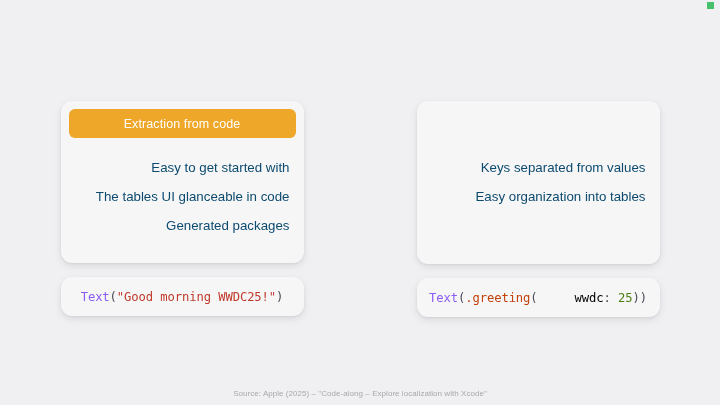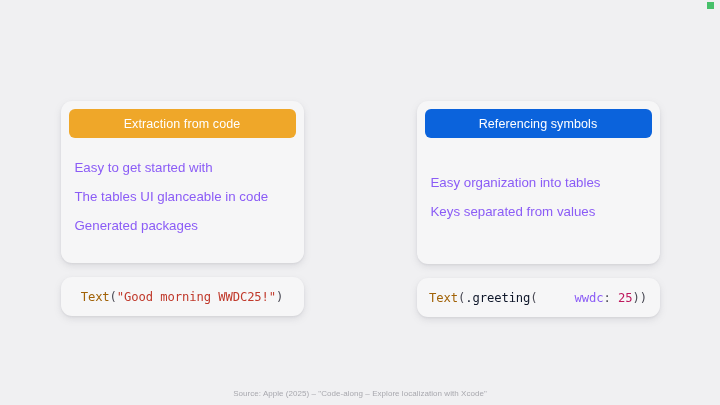--- a/index.html
+++ b/index.html
@@ -80,22 +80,22 @@
   .bullets {
     flex: 1;
     display: flex;
     flex-direction: column;
     justify-content: center;
     gap: 0px;
     padding: 6px 4px 2px 4px;
     box-sizing: border-box;
   }
   .bullet {
-    text-align: left;
-    color: #8b5cf6;
+    text-align: right;
+    color: #0c4a6e;
     font-size: 13.3px;
     line-height: 16px;
     padding: 6.5px 2px;
     white-space: pre-line;
   }
 
   
   .code-box {
     margin-top: 14px;
     background: #f6f6f7;
@@ -104,26 +104,26 @@
                 0 1px 2px rgba(120,120,130,0.12);
     height: 39px;
     display: flex;
     align-items: center;
     justify-content: center;
     font-family: "Liberation Mono", "DejaVu Sans Mono", monospace;
     font-size: 12.2px;
     letter-spacing: -0.1px;
     white-space: pre;
   }
-  .tok-type    { color: #a16207; }
+  .tok-type    { color: #8b5cf6; }
   .tok-string  { color: #c0392b; }
   .tok-punct   { color: #4a4a55; }
-  .tok-member  { color: #0f172a; }
-  .tok-label   { color: #8b5cf6; margin-left: 37px; }
-  .tok-number  { color: #be185d; }
+  .tok-member  { color: #c2410c; }
+  .tok-label   { color: #000000; margin-left: 37px; }
+  .tok-number  { color: #4d7c0f; }
 
   
   .caption {
     position: absolute;
     left: 0;
     right: 0;
     top: 389px;
     text-align: center;
     color: #a8a8ae;
     font-size: 8px;
@@ -148,24 +148,23 @@
           <div class="bullet">Generated packages</div>
         </div>
       </div>
       <div class="code-box">
         <code><span class="tok-type">Text</span><span class="tok-punct">(</span><span class="tok-string">"Good morning WWDC25!"</span><span class="tok-punct">)</span></code>
       </div>
     </div>
 
     <div class="column">
       <div class="card card-right">
-        <div class="card-header header-blue">Referencing symbols</div>
         <div class="bullets">
+          <div class="bullet">Keys separated from values</div>
           <div class="bullet">Easy organization into tables</div>
-          <div class="bullet">Keys separated from values</div>
         </div>
       </div>
       <div class="code-box">
         <code><span class="tok-type">Text</span><span class="tok-punct">(</span><span class="tok-member">.greeting</span><span class="tok-punct">(</span><span class="tok-label">wwdc</span><span class="tok-punct">: </span><span class="tok-number">25</span><span class="tok-punct">))</span></code>
       </div>
     </div>
 
   </div>
 
   <div class="caption">Source: Apple (2025) – "Code-along – Explore localization with Xcode"</div>

